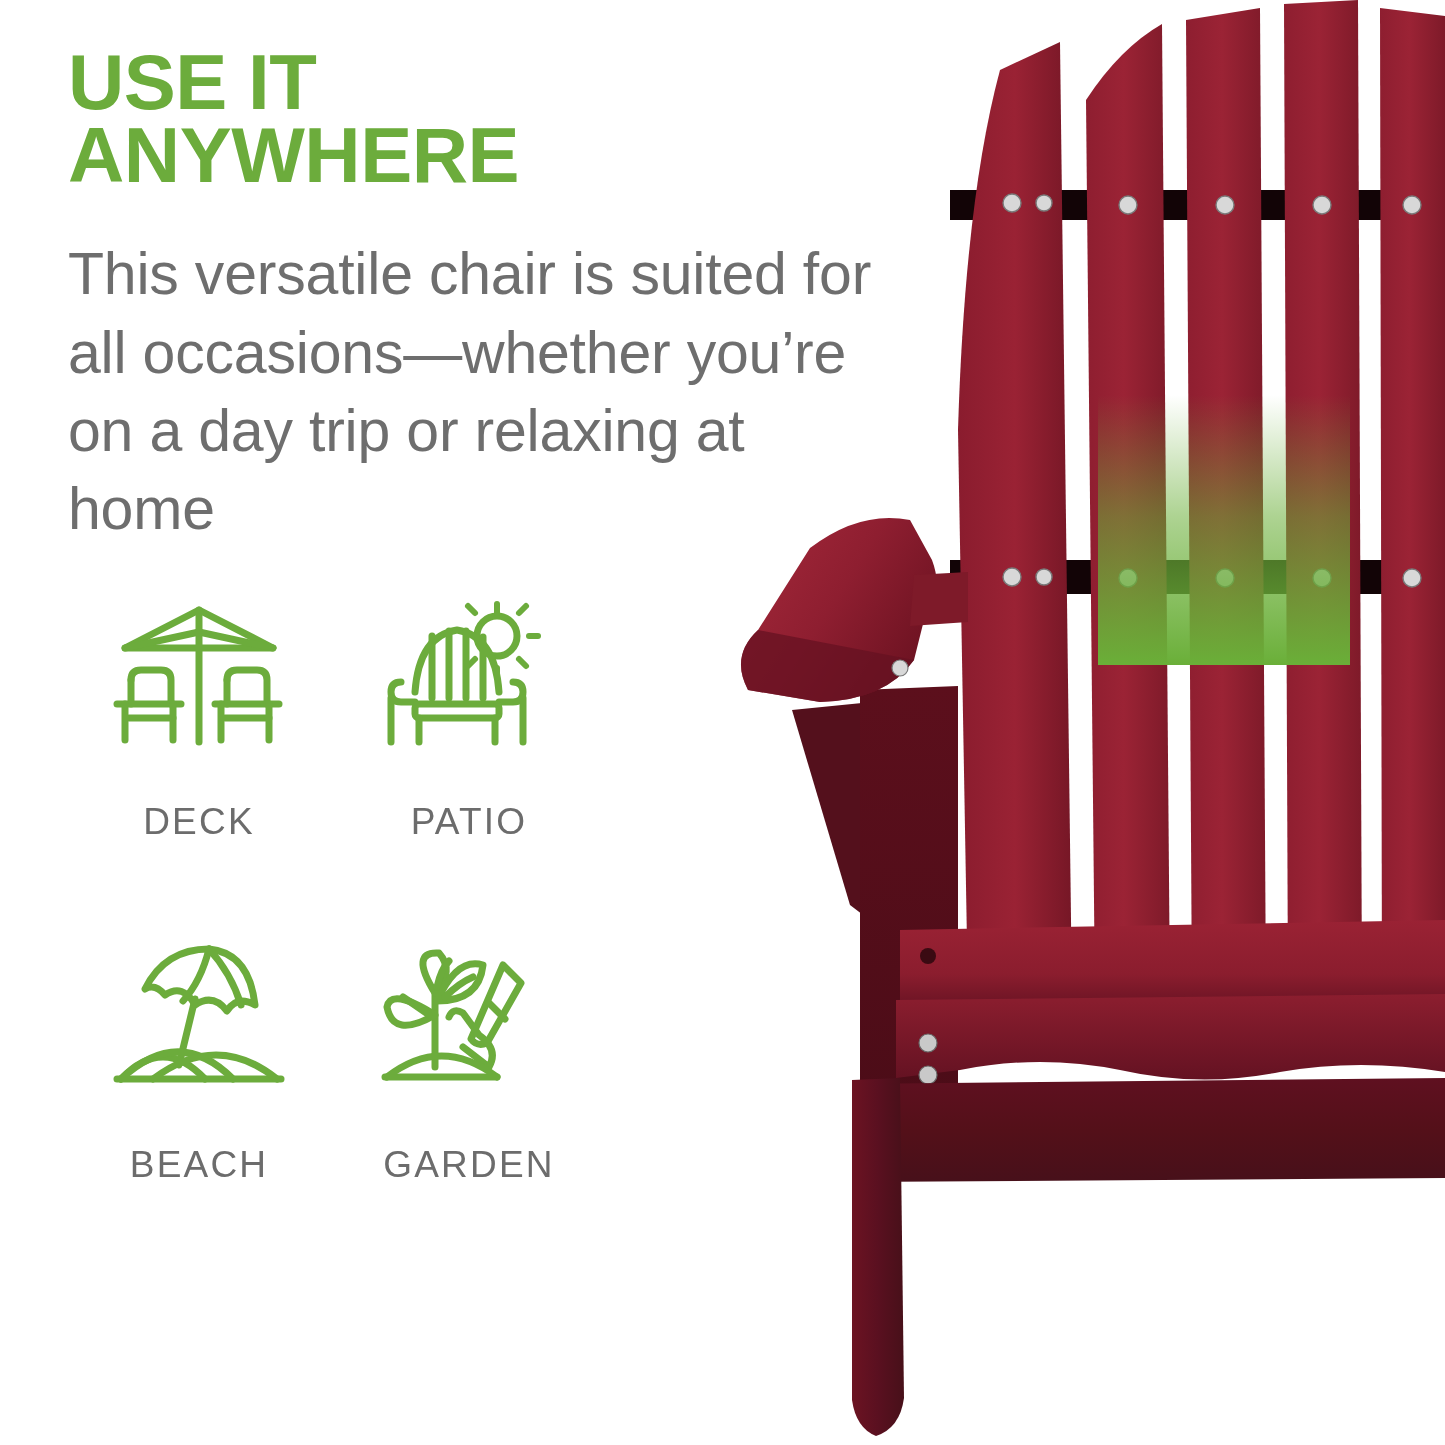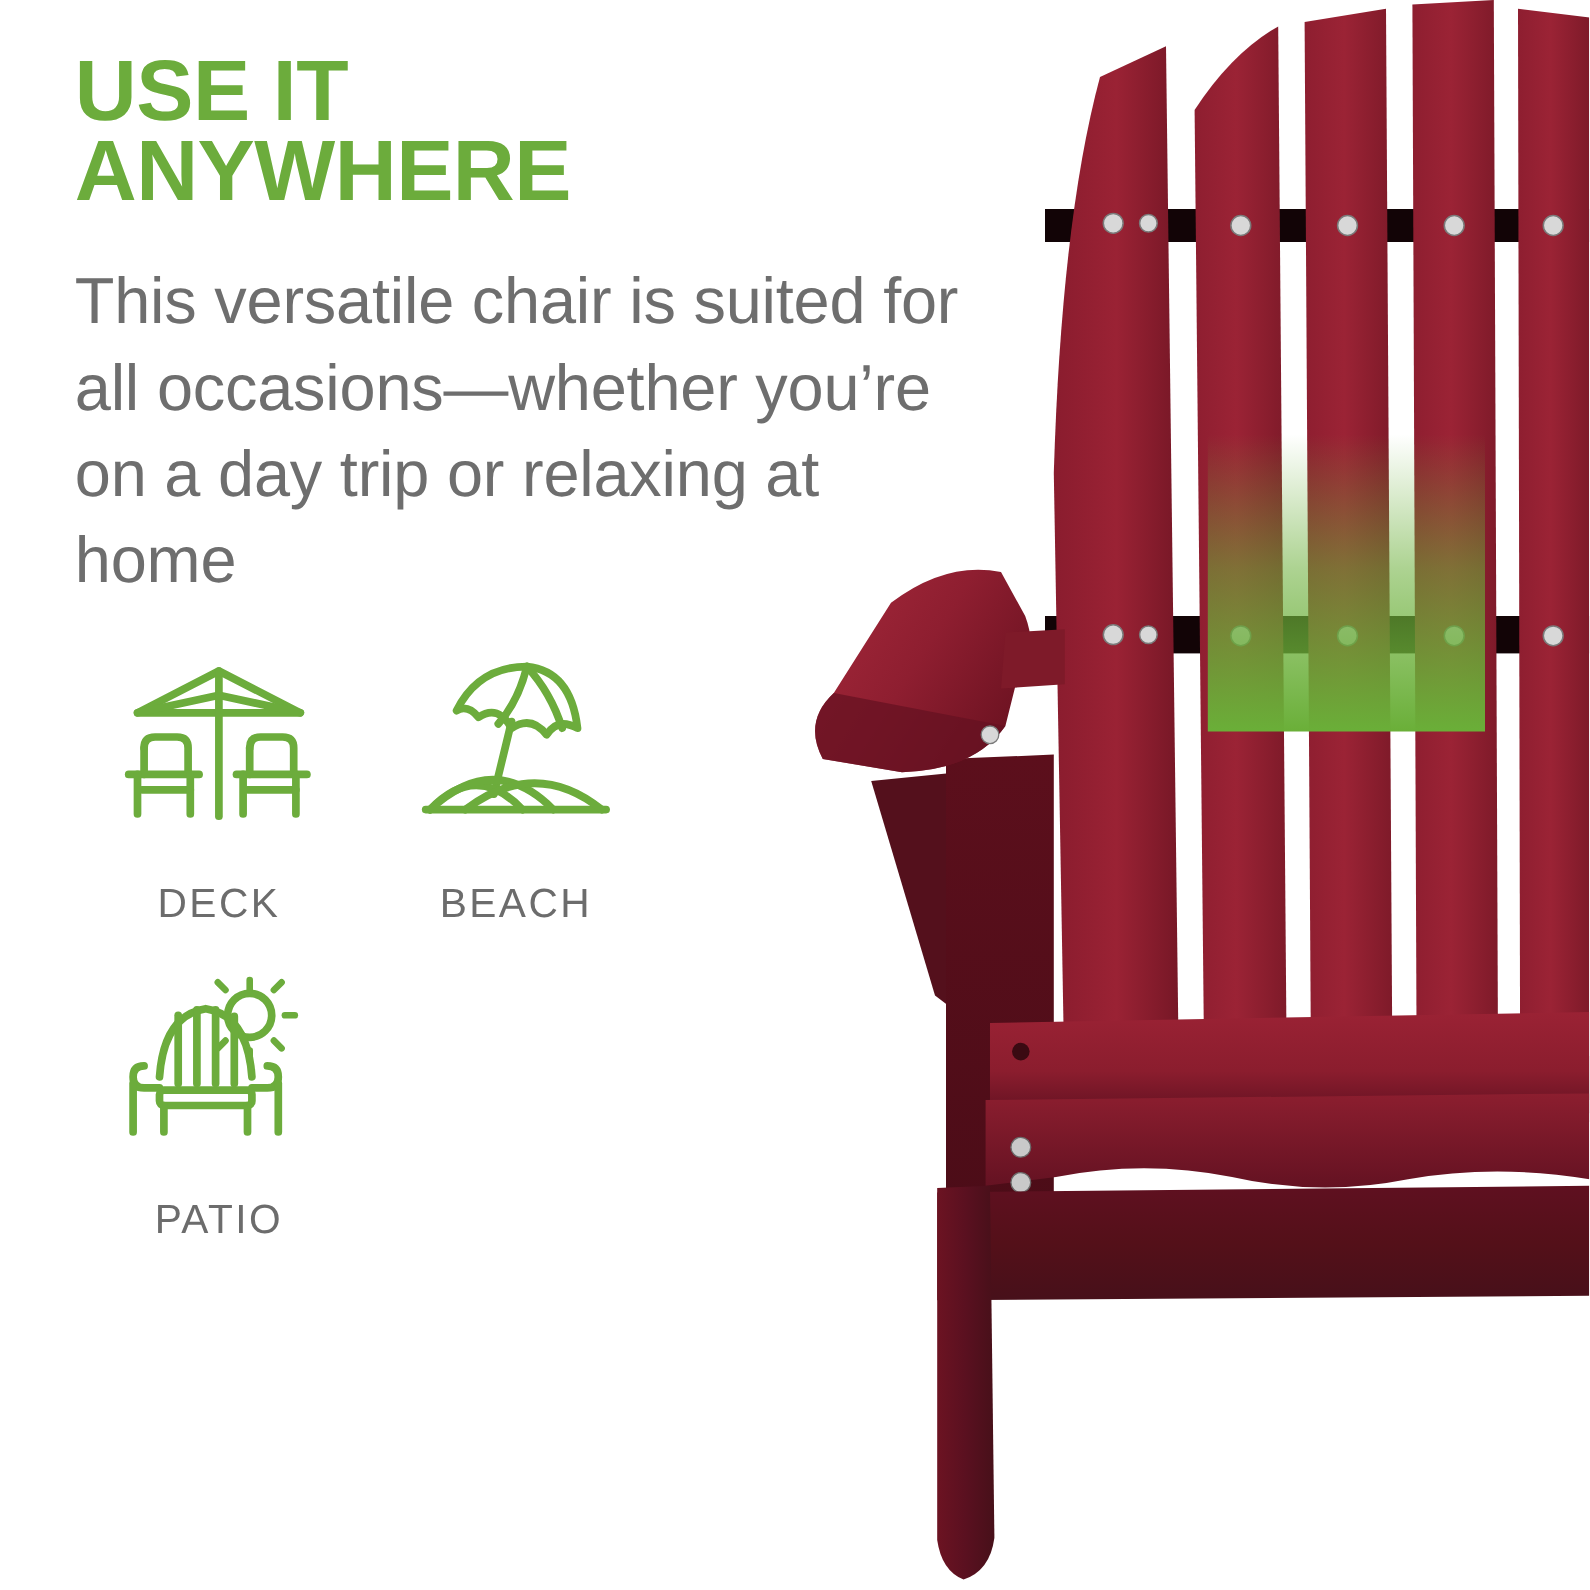--- a/index.html
+++ b/index.html
@@ -18,21 +18,21 @@
   }
   .subcopy{
     margin:44px 0 0 0;color:#6E6E6E;font-size:59px;line-height:1.33;
     font-weight:400;letter-spacing:-0.2px;max-width:830px;
   }
 
   
   .icon-grid{
     position:absolute;left:74px;top:600px;width:520px;
     display:grid;grid-template-columns:270px 270px;grid-template-rows:auto auto;
-    row-gap:44px;
+    row-gap:100px;
   }
   .icon-cell{display:flex;flex-direction:column;align-items:center;width:250px;}
   .icon-art{width:180px;height:175px;display:block;}
   .icon-label{
     margin-top:26px;color:#6C6C6C;font-size:37px;letter-spacing:2.2px;
     font-weight:400;text-transform:uppercase;white-space:nowrap;
   }
 
   
   .chair-wrap{position:absolute;left:700px;top:0;width:745px;height:1445px;}
@@ -199,38 +199,20 @@
         <line x1="116" y1="118" x2="160" y2="118"></line>
         <line x1="112" y1="104" x2="112" y2="140"></line>
         <line x1="160" y1="104" x2="160" y2="140"></line>
       </svg>
       <span class="icon-label">DECK</span>
     </div>
 
     <div class="icon-cell">
       <svg class="icon-art" viewBox="0 0 180 175" fill="none" stroke="#6CAC3C" stroke-width="7" stroke-linecap="round" stroke-linejoin="round">
 
-        <path d="M36 46 Q56 6 100 6 Q140 10 146 62
-                 Q128 52 118 68 Q104 50 86 62 Q74 40 56 52 Q46 40 36 46 Z"></path>
-        <path d="M100 6 Q92 38 74 58"></path>
-        <path d="M100 6 Q122 30 132 62"></path>
-
-        <line x1="86" y1="56" x2="70" y2="122"></line>
-
-        <path d="M12 136 Q54 92 96 136"></path>
-        <path d="M12 136 Q70 82 124 136"></path>
-        <line x1="8" y1="136" x2="172" y2="136"></line>
-        <path d="M44 136 Q108 88 168 136"></path>
-      </svg>
-      <span class="icon-label">BEACH</span>
-    </div>
-
-    <div class="icon-cell">
-      <svg class="icon-art" viewBox="0 0 180 175" fill="none" stroke="#6CAC3C" stroke-width="7" stroke-linecap="round" stroke-linejoin="round">
-
         <circle cx="118" cy="36" r="20"></circle>
         <g stroke-width="6">
           <line x1="118" y1="4" x2="118" y2="13"></line>
           <line x1="140" y1="13" x2="147" y2="6"></line>
           <line x1="150" y1="36" x2="159" y2="36"></line>
           <line x1="140" y1="59" x2="147" y2="66"></line>
           <line x1="118" y1="68" x2="118" y2="77"></line>
           <line x1="96" y1="59" x2="89" y2="66"></line>
           <line x1="96" y1="13" x2="89" y2="6"></line>
         </g>
@@ -246,16 +228,57 @@
         <line x1="12" y1="98" x2="12" y2="142"></line>
         <line x1="144" y1="98" x2="144" y2="142"></line>
 
         <rect x="36" y="104" width="84" height="14" rx="4"></rect>
         <line x1="40" y1="118" x2="40" y2="142"></line>
         <line x1="116" y1="118" x2="116" y2="142"></line>
       </svg>
       <span class="icon-label">PATIO</span>
     </div>
 
+    <div class="icon-cell">
+      <svg class="icon-art" viewBox="0 0 180 175" fill="none" stroke="#6CAC3C" stroke-width="7" stroke-linecap="round" stroke-linejoin="round">
+
+        <path d="M36 46 Q56 6 100 6 Q140 10 146 62
+                 Q128 52 118 68 Q104 50 86 62 Q74 40 56 52 Q46 40 36 46 Z"></path>
+        <path d="M100 6 Q92 38 74 58"></path>
+        <path d="M100 6 Q122 30 132 62"></path>
+
+        <line x1="86" y1="56" x2="70" y2="122"></line>
+
+        <path d="M12 136 Q54 92 96 136"></path>
+        <path d="M12 136 Q70 82 124 136"></path>
+        <line x1="8" y1="136" x2="172" y2="136"></line>
+        <path d="M44 136 Q108 88 168 136"></path>
+      </svg>
+      <span class="icon-label">BEACH</span>
+    </div>
+
+    <div class="icon-cell">
+      <svg class="icon-art" viewBox="0 0 180 175" fill="none" stroke="#6CAC3C" stroke-width="7" stroke-linecap="round" stroke-linejoin="round">
+
+        <path d="M56 124 L56 46"></path>
+
+        <path d="M56 50 Q30 8 60 10 Q76 28 56 50 Z"></path>
+        <path d="M58 44 Q62 26 70 18"></path>
+
+        <path d="M56 72 Q12 44 8 64 Q14 96 56 72 Z"></path>
+        <path d="M50 72 Q36 62 24 54"></path>
+
+        <path d="M58 58 Q78 14 104 22 Q100 58 58 58 Z"></path>
+        <path d="M66 54 Q80 40 94 34"></path>
+
+        <path d="M124 22 L142 40 L108 100 Q98 104 92 96 L124 22 Z" stroke-width="7"></path>
+        <path d="M110 60 L126 76"></path>
+        <path d="M70 74 Q74 64 84 70 L100 92 Q120 106 110 124 L84 104"></path>
+
+        <path d="M8 134 Q62 92 118 134"></path>
+        <line x1="6" y1="134" x2="118" y2="134"></line>
+      </svg>
+      <span class="icon-label">GARDEN</span>
+    </div>
   </div>
 
 
 </div>
 
 </body></html>

